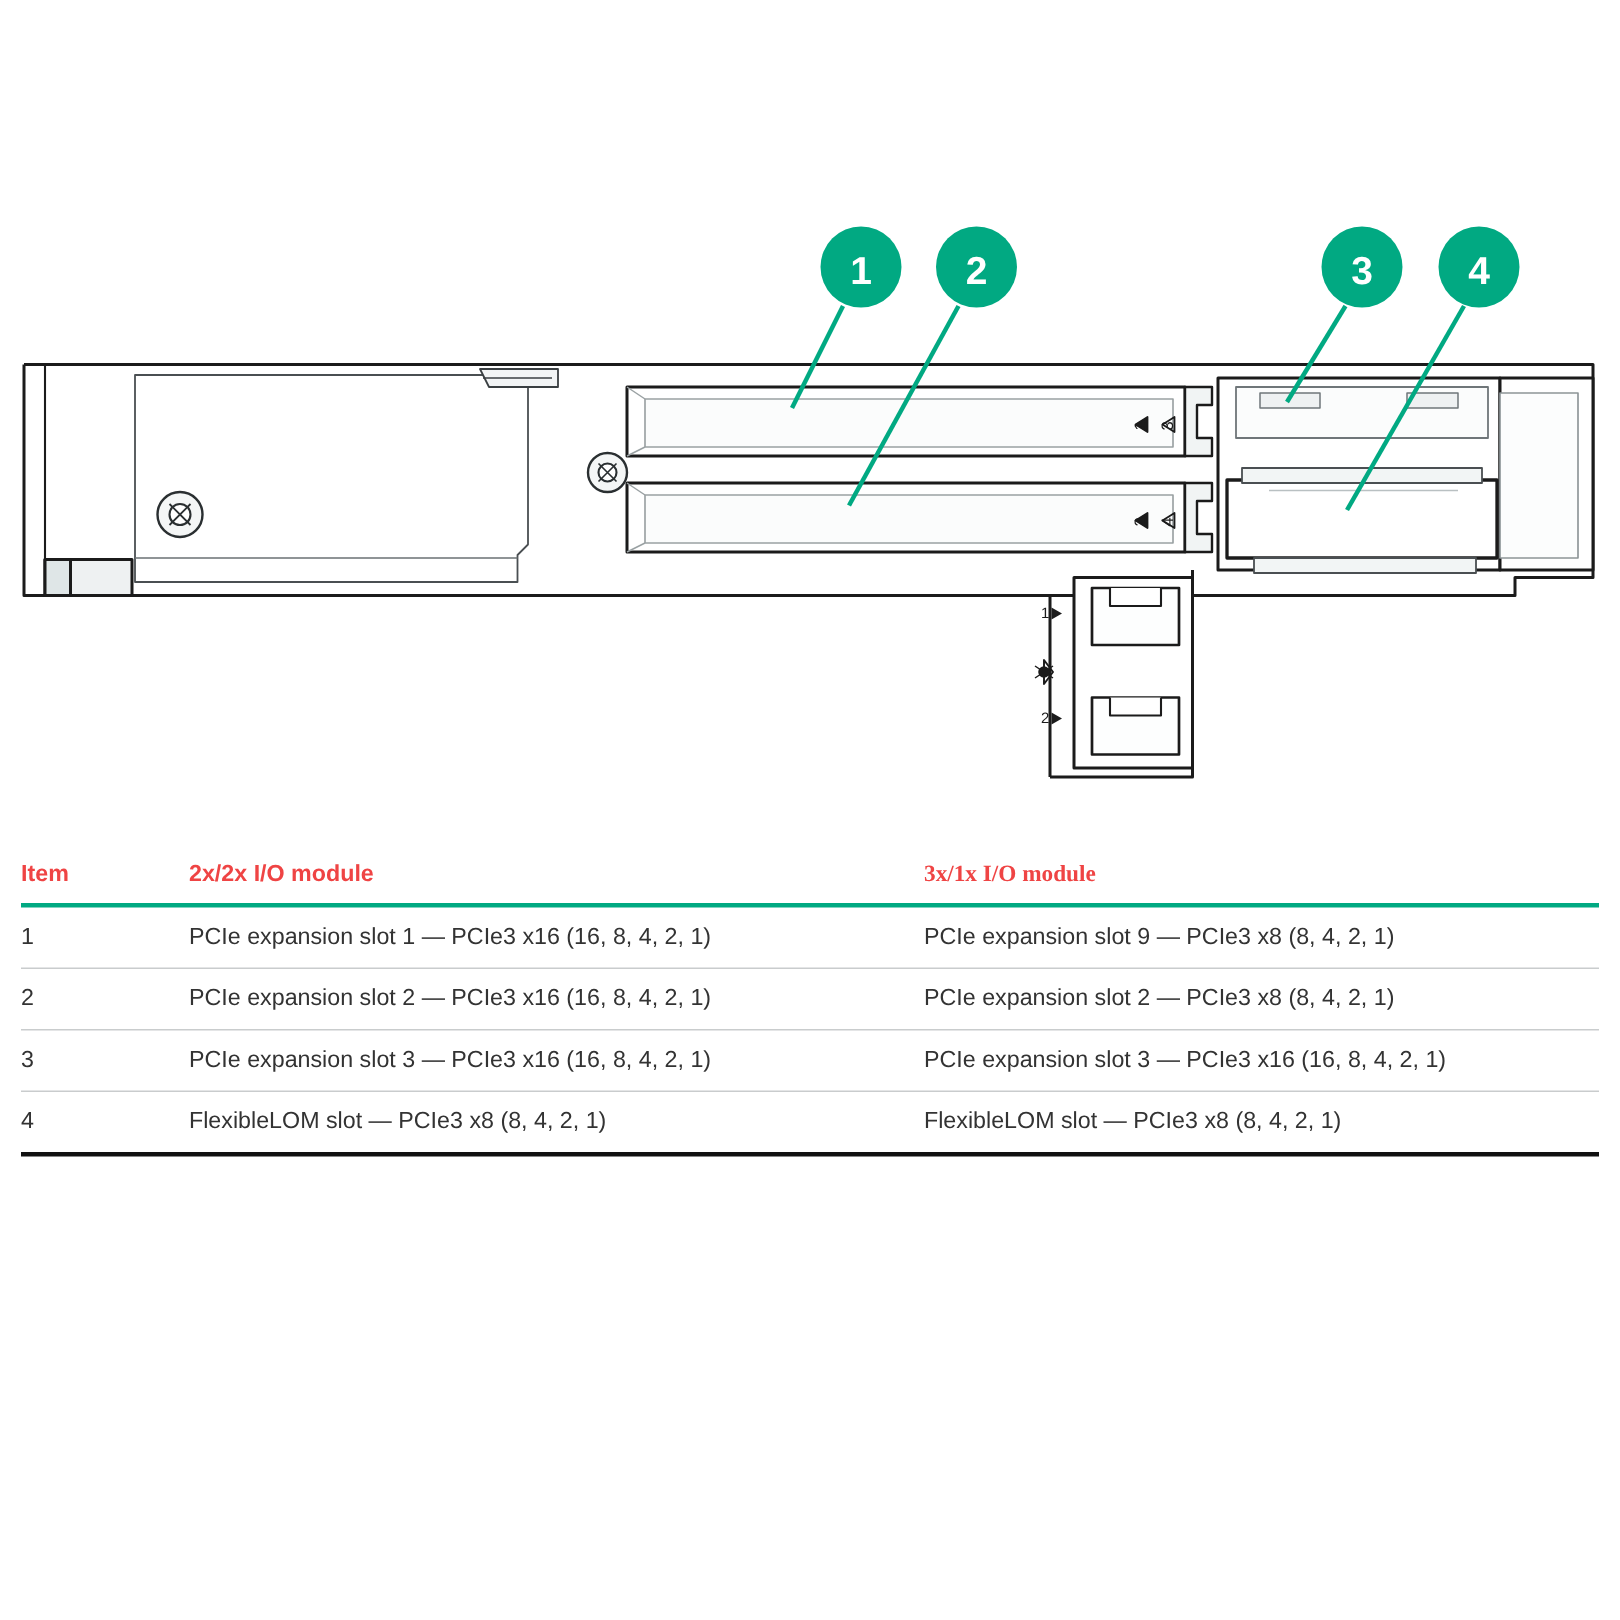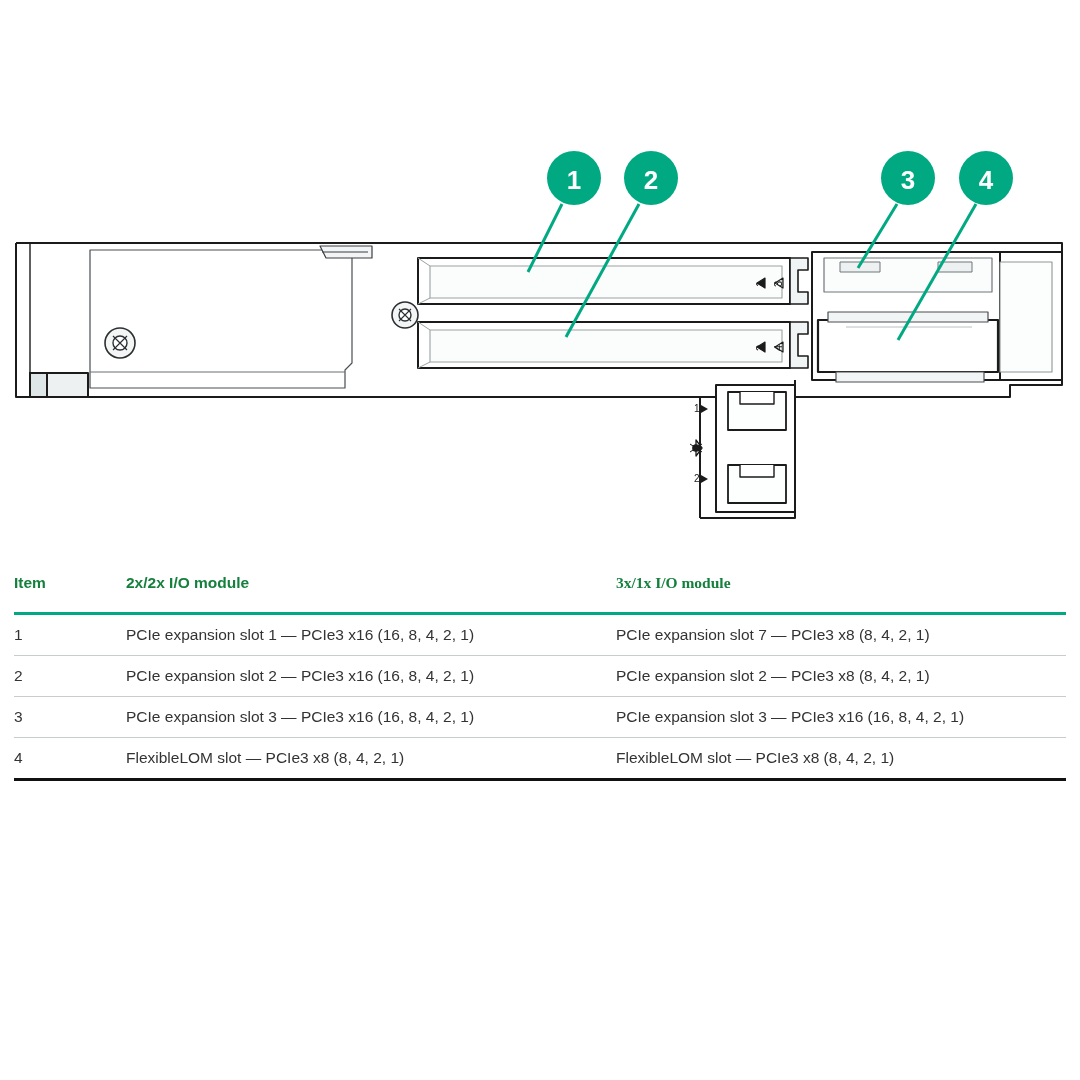--- a/index.html
+++ b/index.html
@@ -39,23 +39,23 @@
     left: 14px;
     top: 570px;
     width: 1052px;
     border-collapse: collapse;
     font-size: 15.5px;
   }
   .spec-table th {
     text-align: left;
     font-weight: bold;
     font-size: 15.5px;
-    padding: 4px 0 20px 0;
+    padding: 4px 0 10px 0;
     vertical-align: bottom;
-    color: #15803d;
+    color: #ef4444;
   }
   .spec-table thead tr {
     border-bottom: 3px solid #01a982;
   }
   .spec-table td {
     padding: 11px 0 11px 0;
     vertical-align: middle;
     border-bottom: 1px solid #c9cccd;
     color: #333333;
   }
@@ -223,21 +223,21 @@
       <tr>
         <th class="col-item">Item</th>
         <th class="col-a">2x/2x I/O module</th>
         <th class="col-b">3x/1x I/O module</th>
       </tr>
     </thead>
     <tbody>
       <tr>
         <td class="cell-item">1</td>
         <td>PCIe expansion slot 1 — PCIe3 x16 (16, 8, 4, 2, 1)</td>
-        <td>PCIe expansion slot 7 — PCIe3 x8 (8, 4, 2, 1)</td>
+        <td>PCIe expansion slot 9 — PCIe3 x8 (8, 4, 2, 1)</td>
       </tr>
       <tr>
         <td class="cell-item">2</td>
         <td>PCIe expansion slot 2 — PCIe3 x16 (16, 8, 4, 2, 1)</td>
         <td>PCIe expansion slot 2 — PCIe3 x8 (8, 4, 2, 1)</td>
       </tr>
       <tr>
         <td class="cell-item">3</td>
         <td>PCIe expansion slot 3 — PCIe3 x16 (16, 8, 4, 2, 1)</td>
         <td>PCIe expansion slot 3 — PCIe3 x16 (16, 8, 4, 2, 1)</td>

